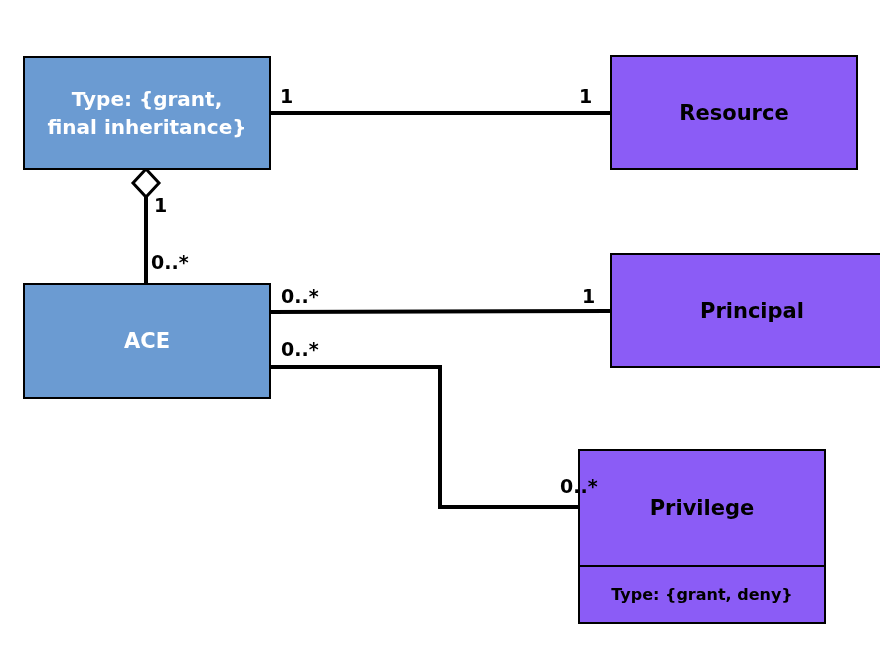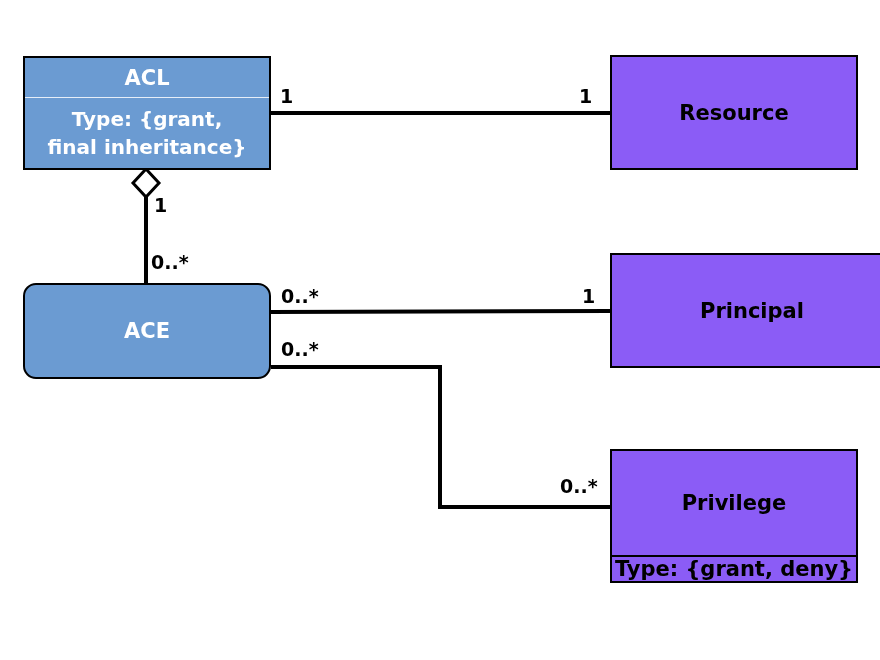--- a/index.html
+++ b/index.html
@@ -56,42 +56,41 @@
     display: flex;
     flex-direction: column;
     align-items: center;
     justify-content: center;
     font-weight: bold;
     font-size: 20px;
     line-height: 28px;
     text-align: center;
   }
   .ace-box {
-    left: 23px; top: 283px; width: 248px; height: 96px;
+    left: 23px; top: 283px; width: 248px; height: 116px;
     align-items: center;
     justify-content: center;
-    border-radius: 13px;
   }
   .resource-box { left: 610px; top: 55px; width: 248px; height: 115px; align-items: center; justify-content: center; }
   .principal-box { left: 610px; top: 253px; width: 284px; height: 115px; justify-content: center; }
-  .privilege-box { left: 610px; top: 449px; width: 248px; height: 134px; }
+  .privilege-box { left: 578px; top: 449px; width: 248px; height: 175px; }
   .privilege-main {
     height: 114px;
     display: flex;
     align-items: center;
     justify-content: center;
   }
   .privilege-attrs {
     flex: 1;
     border-top: 2px solid #000000;
     display: flex;
     align-items: center;
     justify-content: center;
     font-weight: bold;
-    font-size: 21px;
+    font-size: 16px;
     text-align: center;
   }
   .mult-label {
     position: absolute;
     color: #000000;
     font-weight: bold;
     font-size: 19px;
     line-height: 22px;
     white-space: nowrap;
   }
@@ -111,23 +110,20 @@
 
   <svg class="wires" viewBox="0 0 880 660" xmlns="http://www.w3.org/2000/svg">
     <line x1="271" y1="113" x2="610" y2="113" stroke="#000000" stroke-width="4"></line>
     <line x1="146" y1="195" x2="146" y2="283" stroke="#000000" stroke-width="4"></line>
     <polygon points="146,169 159,183 146,197 133,183" fill="#ffffff" stroke="#000000" stroke-width="3"></polygon>
     <line x1="271" y1="312" x2="610" y2="311" stroke="#000000" stroke-width="4"></line>
     <polyline points="271,367 440,367 440,507 610,507" fill="none" stroke="#000000" stroke-width="4"></polyline>
   </svg>
 
   <div class="uml-box class-box acl-box">
-    <div class="acl-header">
-      <span class="box-title">ACL</span>
-    </div>
     <div class="acl-attrs">
       <span>Type: {grant,</span>
       <span>final inheritance}</span>
     </div>
   </div>
 
   <div class="uml-box class-box ace-box">
     <span class="box-title">ACE</span>
   </div>
 

